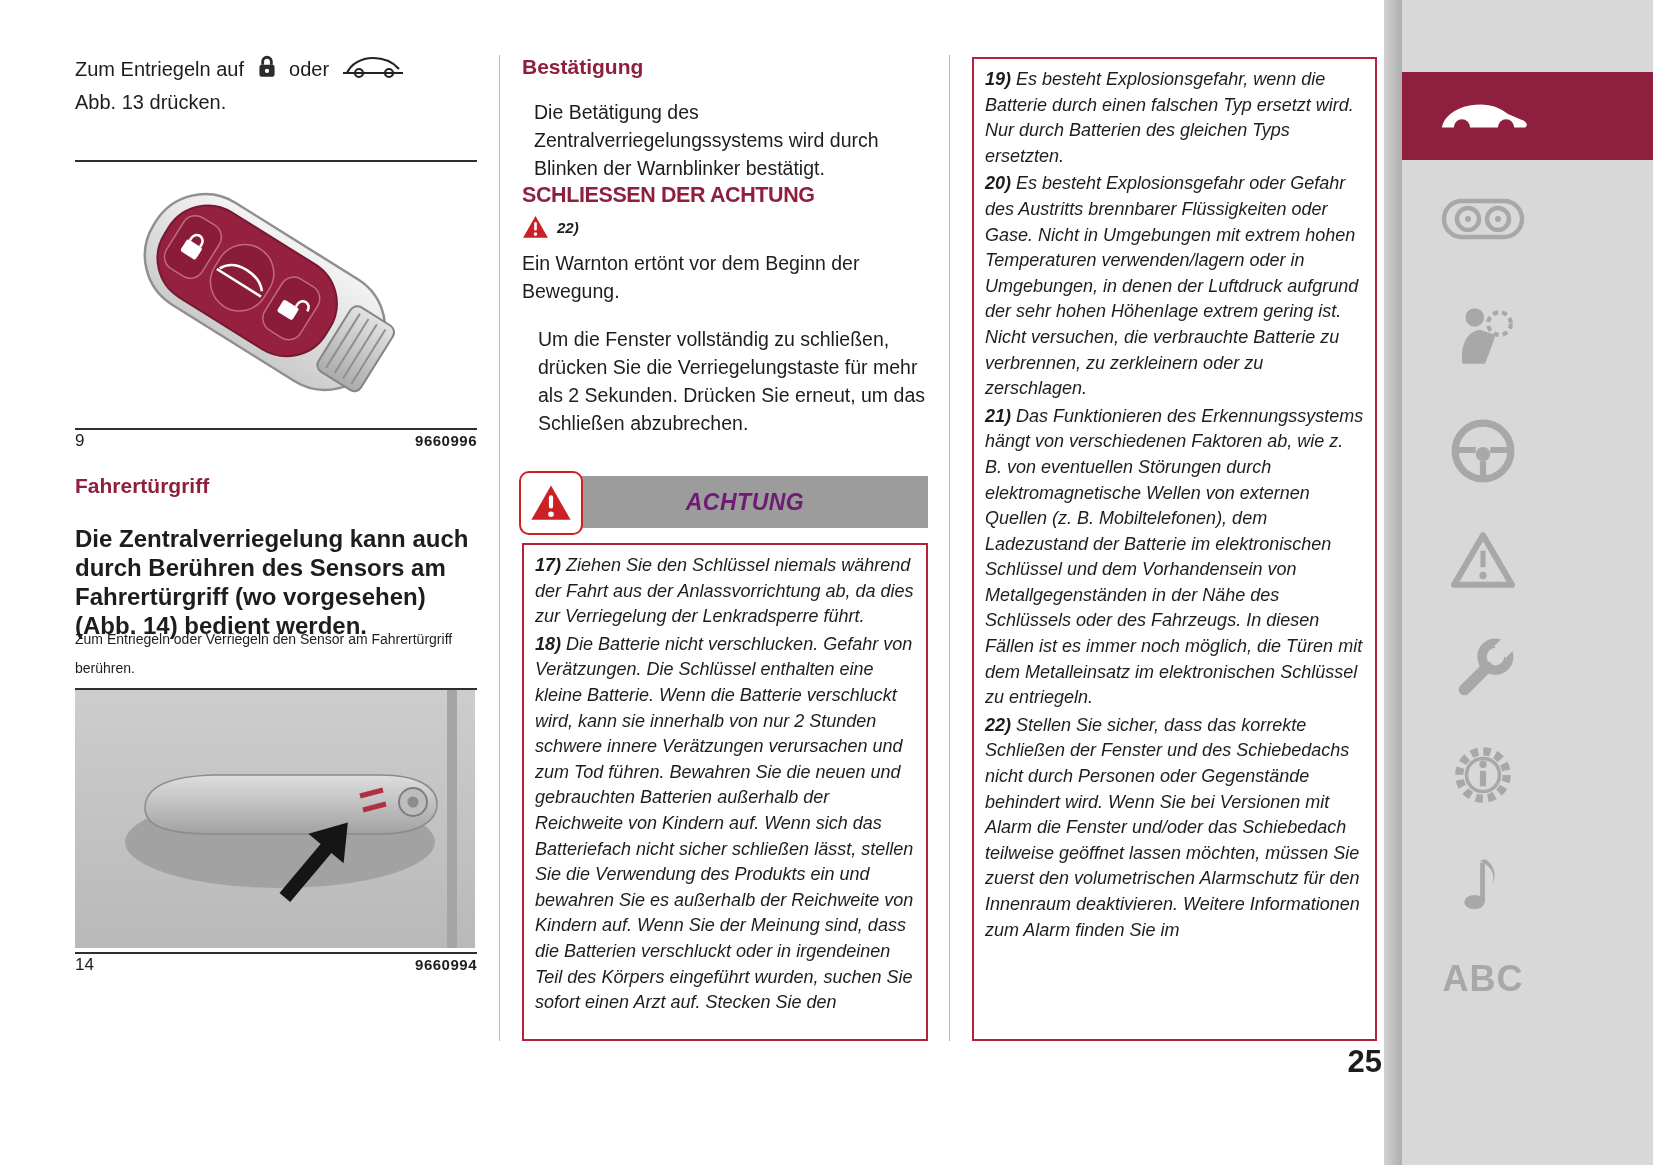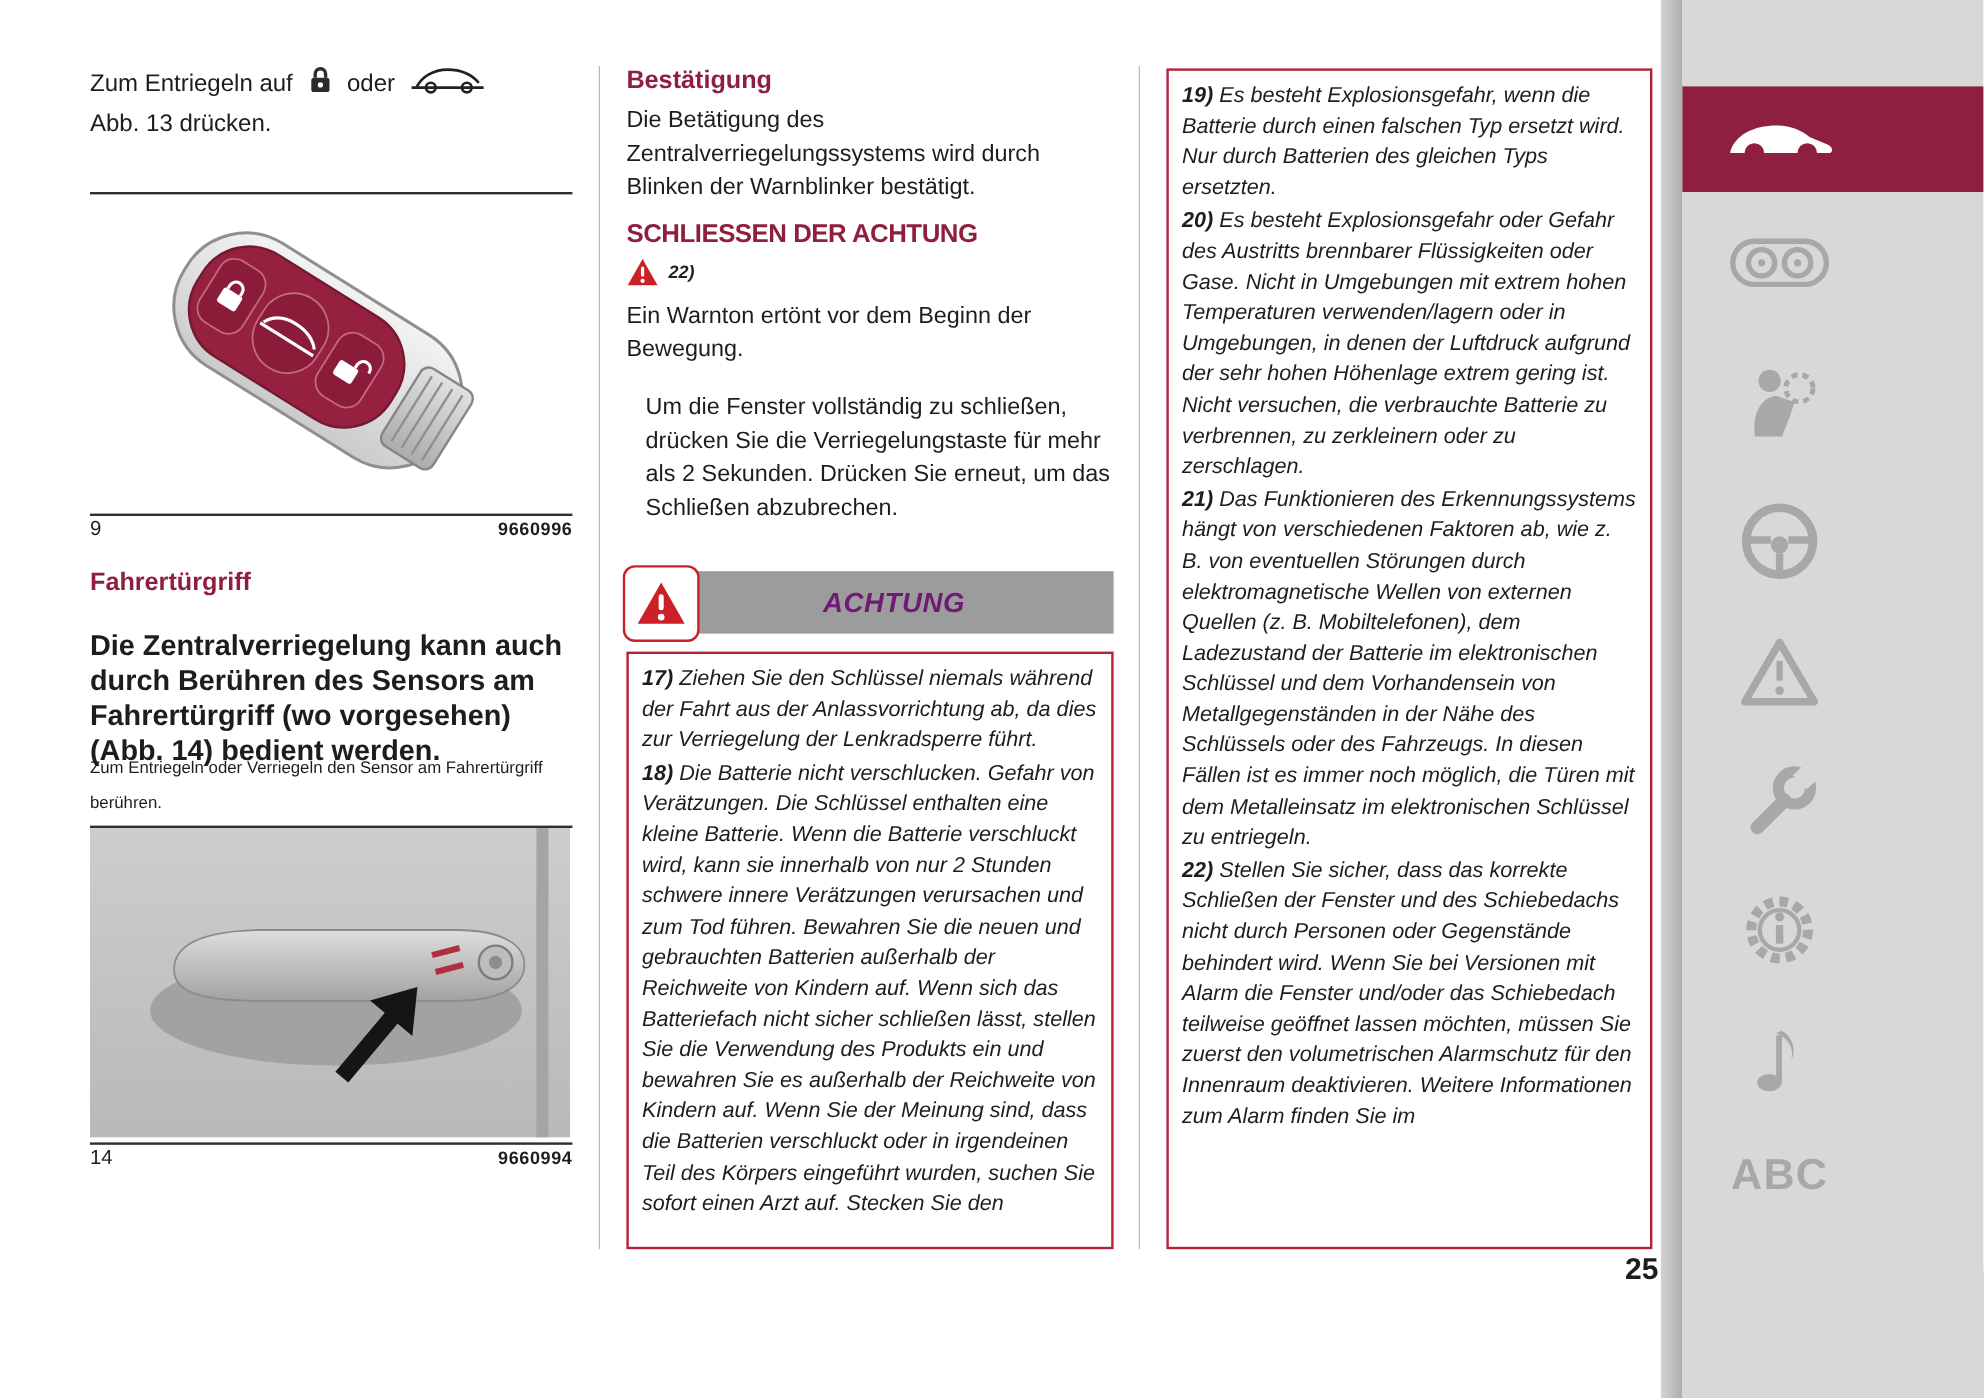--- a/index.html
+++ b/index.html
@@ -49,21 +49,21 @@
                  border:2px solid var(--warning-red);border-radius:10px;display:flex;
                  align-items:center;justify-content:center;}
 
   .redbox{border:2.5px solid var(--box-border);padding:8px 11px;background:#fff;box-sizing:border-box;}
   .box2{left:522px;top:543px;width:406px;height:498px;}
   .box3{left:972px;top:57px;width:405px;height:984px;}
   .witem{margin:0 0 2px 0;font-style:italic;font-size:18px;line-height:25.6px;}
   .witem b{font-weight:bold;}
 
   
-  .page-number{left:1322px;top:1044px;width:60px;font-size:25px;font-weight:bold;text-align:right;}
+  .page-number{left:1322px;top:1044px;width:60px;font-size:31px;font-weight:bold;text-align:right;}
 
   
   .side-strip{left:1384px;top:0;width:18px;height:1165px;
               background:linear-gradient(to right,#d2d2d2,#aeaeae);}
   .sidebar{left:1402px;top:0;width:251px;height:1165px;background:var(--sidebar-bg);}
   .side-tab-active{left:1402px;top:72px;width:251px;height:88px;background:var(--accent);
                    display:flex;align-items:center;}
   .side-tab-active svg{margin-left:36px;}
   .side-icon{left:1402px;width:162px;display:flex;justify-content:center;}
   .side-abc{left:1402px;top:958px;width:162px;text-align:center;font-size:36px;font-weight:bold;
@@ -165,21 +165,21 @@
   </div>
   <div class="abs figcap figcap14">
     <span class="fignum">14</span>
     <span class="figcode">9660994</span>
   </div>
 
   <div class="abs vdiv vdiv1"></div>
   <div class="abs vdiv vdiv2"></div>
 
   <div class="abs c2-h1">Bestätigung</div>
-  <p class="abs c2-p1" style="margin:0">Die Betätigung des Zentralverriegelungssystems wird durch Blinken der Warnblinker bestätigt.</p>
+  <p class="abs c2-p1" style="margin:12px">Die Betätigung des Zentralverriegelungssystems wird durch Blinken der Warnblinker bestätigt.</p>
   <div class="abs c2-h2">SCHLIESSEN DER ACHTUNG</div>
 
   <div class="abs c2-warnref">
     <svg width="27" height="24" viewBox="0 0 60 54">
       <path d="M30 2 L58 51 H2 Z" fill="var(--warning-red)" stroke="none"></path>
       <rect x="27" y="16" width="6" height="19" rx="3" fill="#fff"></rect>
       <circle cx="30" cy="43" r="4" fill="#fff"></circle>
     </svg>
     <b>22)</b>
   </div>

